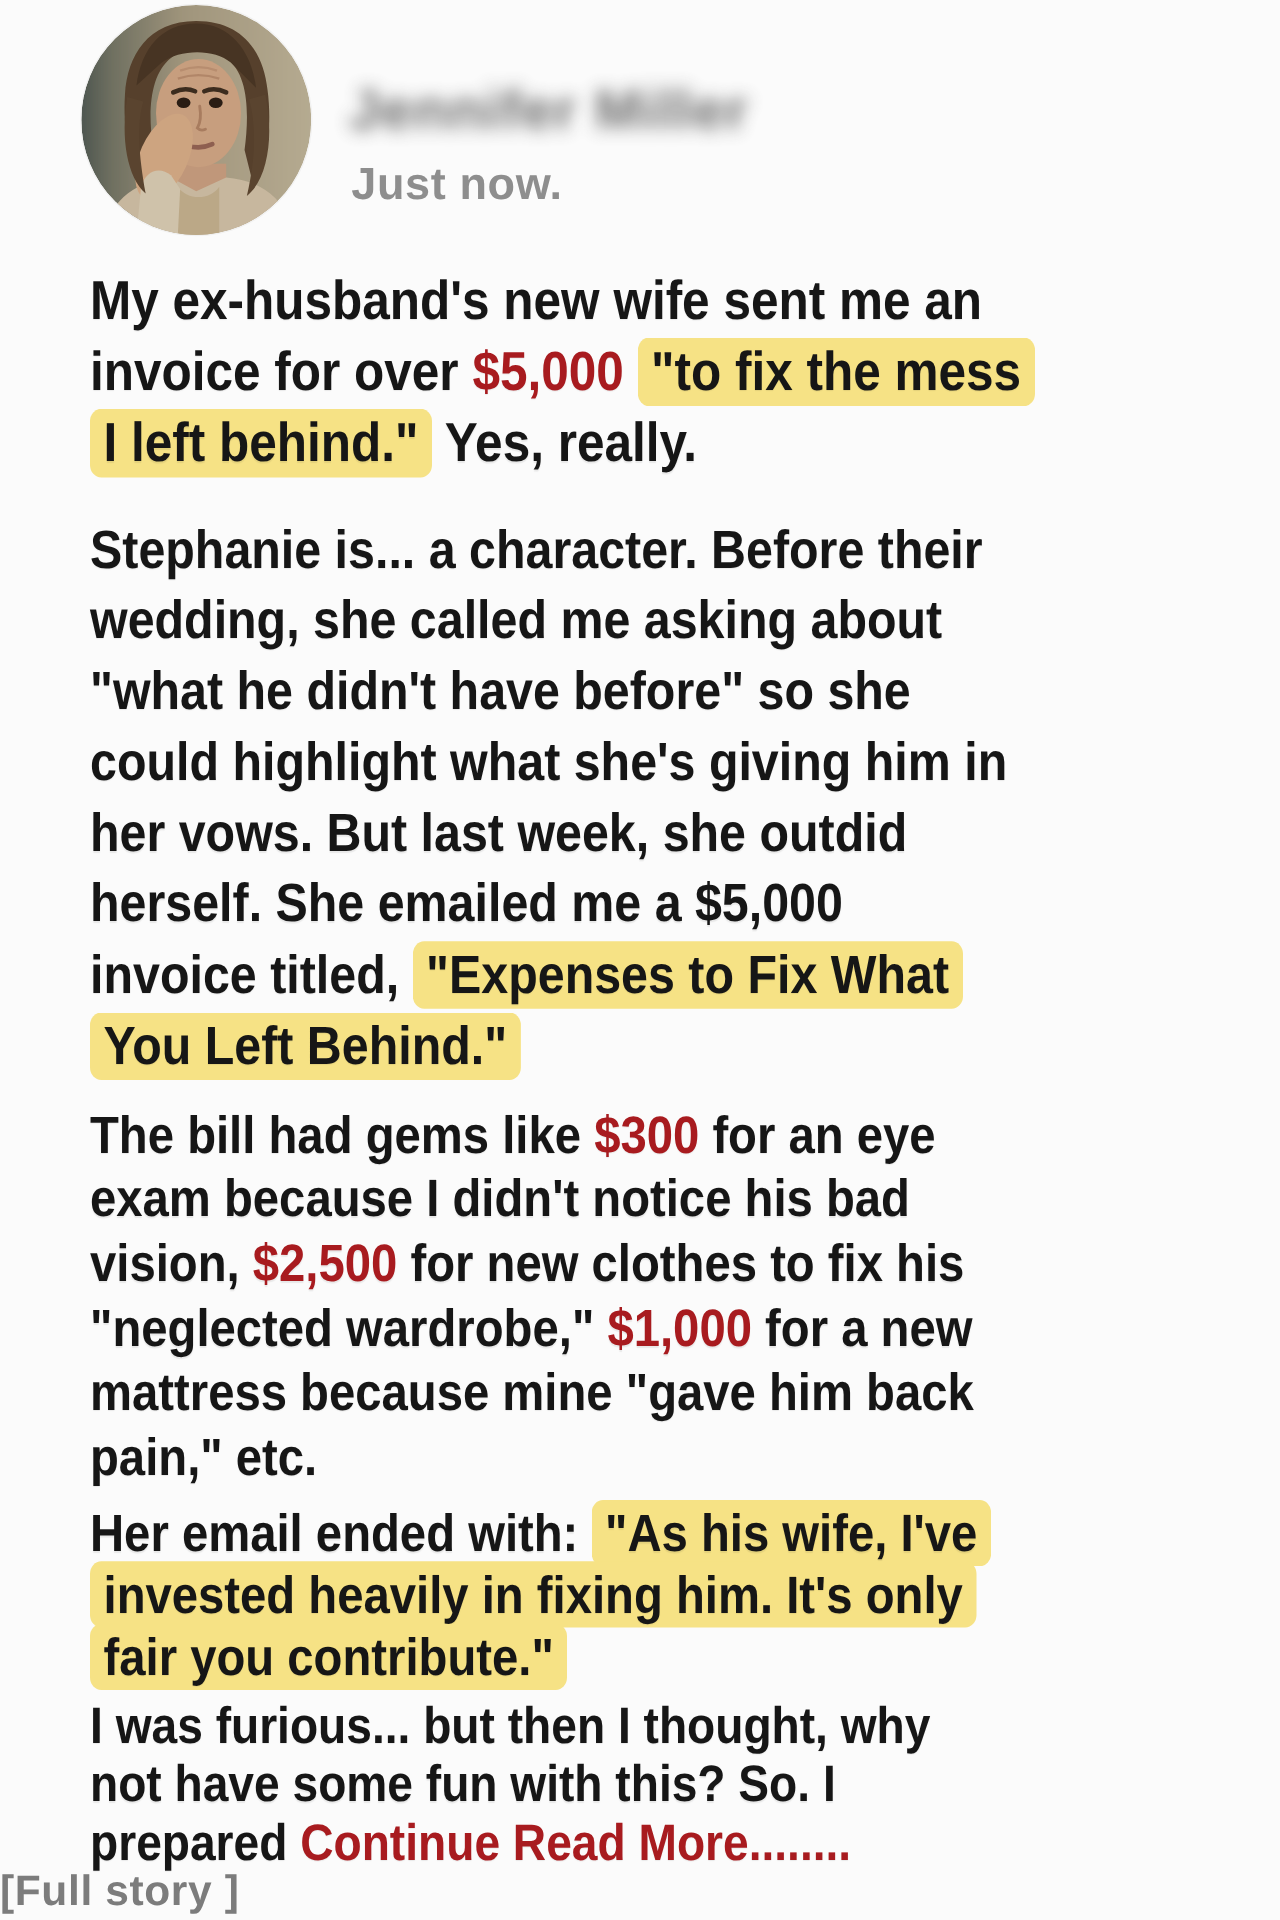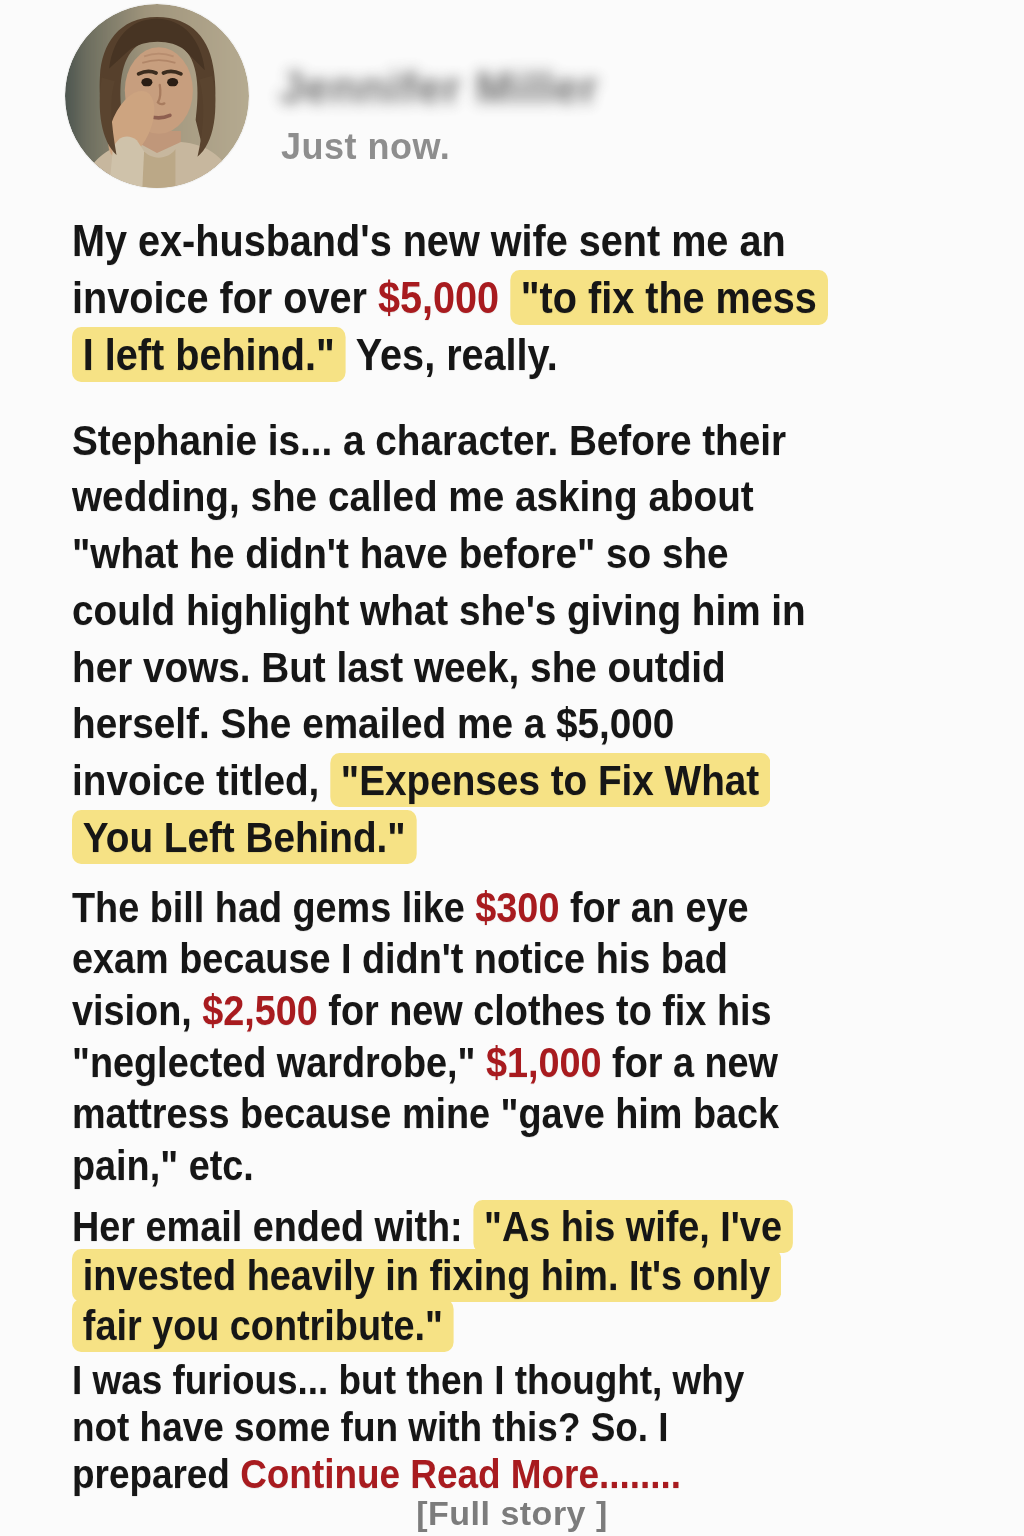--- a/index.html
+++ b/index.html
@@ -53,21 +53,20 @@
     border-radius: 10px;
     padding: 3px 12px;
     -webkit-box-decoration-break: clone;
     box-decoration-break: clone;
   }
   .seg-readmore { color: var(--red, #a81b1f); cursor: pointer; }
 
   
   .post-footer {
     position: absolute; left: 0; top: 1494px; width: 1024px;
-    text-align: center;
     font-size: 34px; font-weight: bold; color: #7c7c7c;
     letter-spacing: 0.5px;
   }
 </style>
 </head>
 <body>
 
 <div class="post-header">
   <div class="avatar-wrap">
     <svg viewBox="0 0 200 200" aria-hidden="true">

